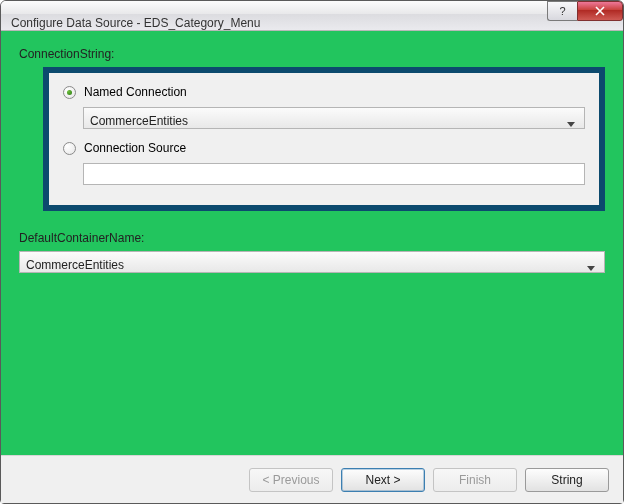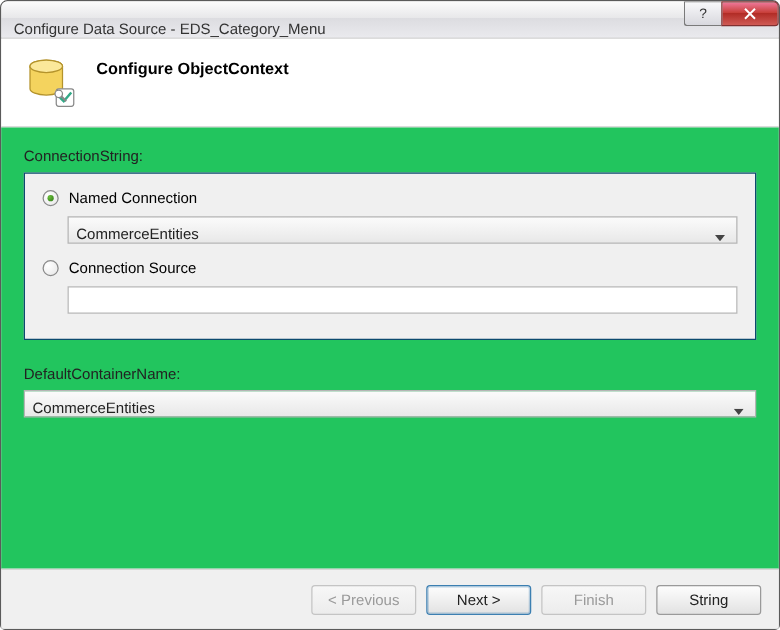--- a/index.html
+++ b/index.html
@@ -81,24 +81,25 @@
   .content {
     flex: 1;
     padding: 16px 18px 10px 18px;
     background: #22c55e;
     overflow: hidden;
   }
 
   .section-label { color: #222; margin-bottom: 6px; }
 
   .group-frame {
-    border: 1px solid #0c4a6e;
+    border: 6px solid #0c4a6e;
     background: #f0f0f0;
     padding: 12px 14px 16px 14px;
     margin-bottom: 20px;
+    margin-left: 24px;
   }
 
   .radio-row {
     display: flex;
     align-items: center;
     gap: 8px;
     margin-bottom: 8px;
   }
   .radio {
     width: 13px; height: 13px; border-radius: 50%;
@@ -184,32 +185,20 @@
         <span>?</span>
       </div>
       <div class="titlebar-btn close-btn">
         <svg viewBox="0 0 10 10">
           <path d="M1 1 L9 9 M9 1 L1 9" stroke="#fff" stroke-width="1.6" fill="none"></path>
         </svg>
       </div>
     </div>
   </div>
 
-  <div class="header-area">
-    <svg class="header-icon" viewBox="0 0 42 42">
-      <ellipse cx="18" cy="8" rx="13" ry="5" fill="#f4d35e" stroke="#b4932b"></ellipse>
-      <path d="M5 8 v18 a13 5 0 0 0 26 0 V8" fill="#f4d35e" stroke="#b4932b"></path>
-      <ellipse cx="18" cy="8" rx="13" ry="5" fill="#fbe89a" stroke="#b4932b"></ellipse>
-      <rect x="26" y="26" width="14" height="14" rx="2" fill="#fff" stroke="#888"></rect>
-      <path d="M29 33 l3 3 l6 -7" stroke="#3a8" stroke-width="2" fill="none"></path>
-      <circle cx="28" cy="30" r="3" fill="#fff" stroke="#888"></circle>
-      <path d="M30 32 l4 4" stroke="#888" stroke-width="1.5"></path>
-    </svg>
-    <div class="header-title">Configure ObjectContext</div>
-  </div>
 
   <div class="content">
 
     <div class="section-label">ConnectionString:</div>
     <div class="group-frame">
 
       <div class="radio-row">
         <span class="radio checked"></span>
         <span>Named Connection</span>
       </div>

